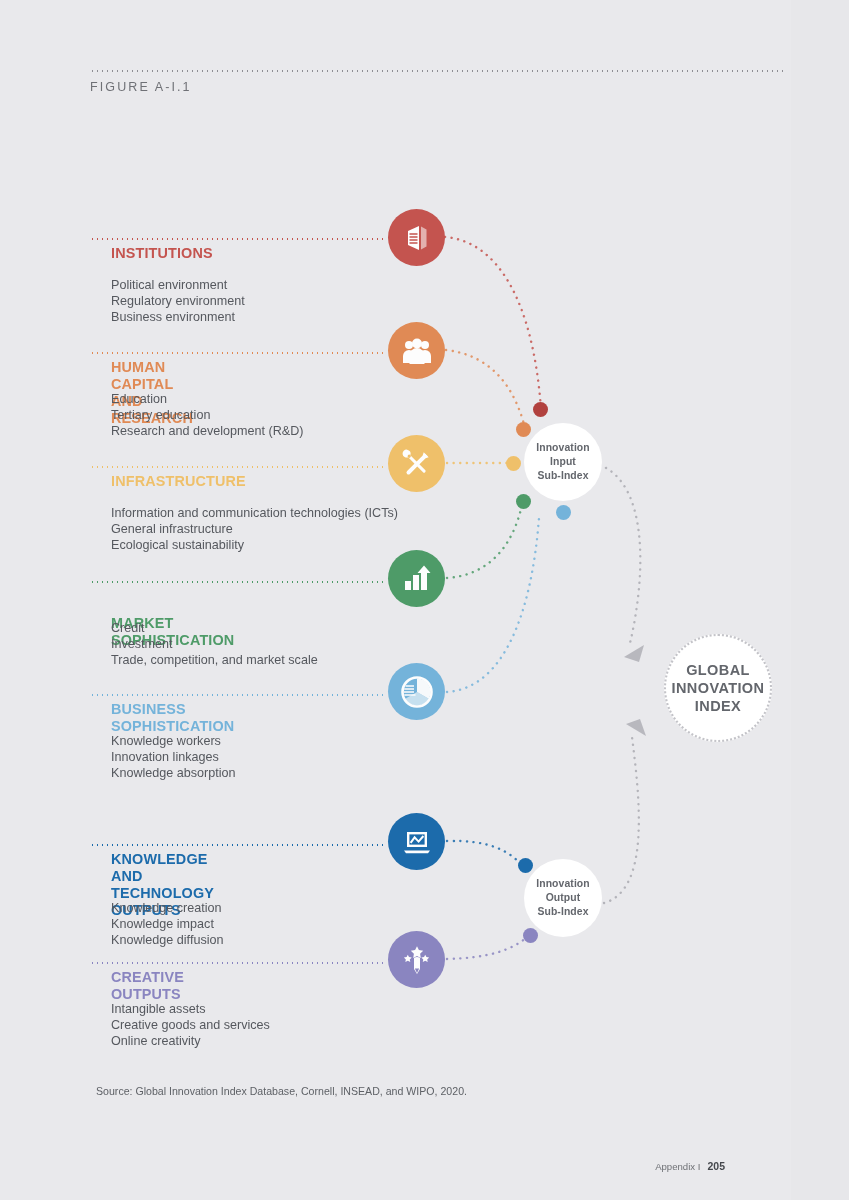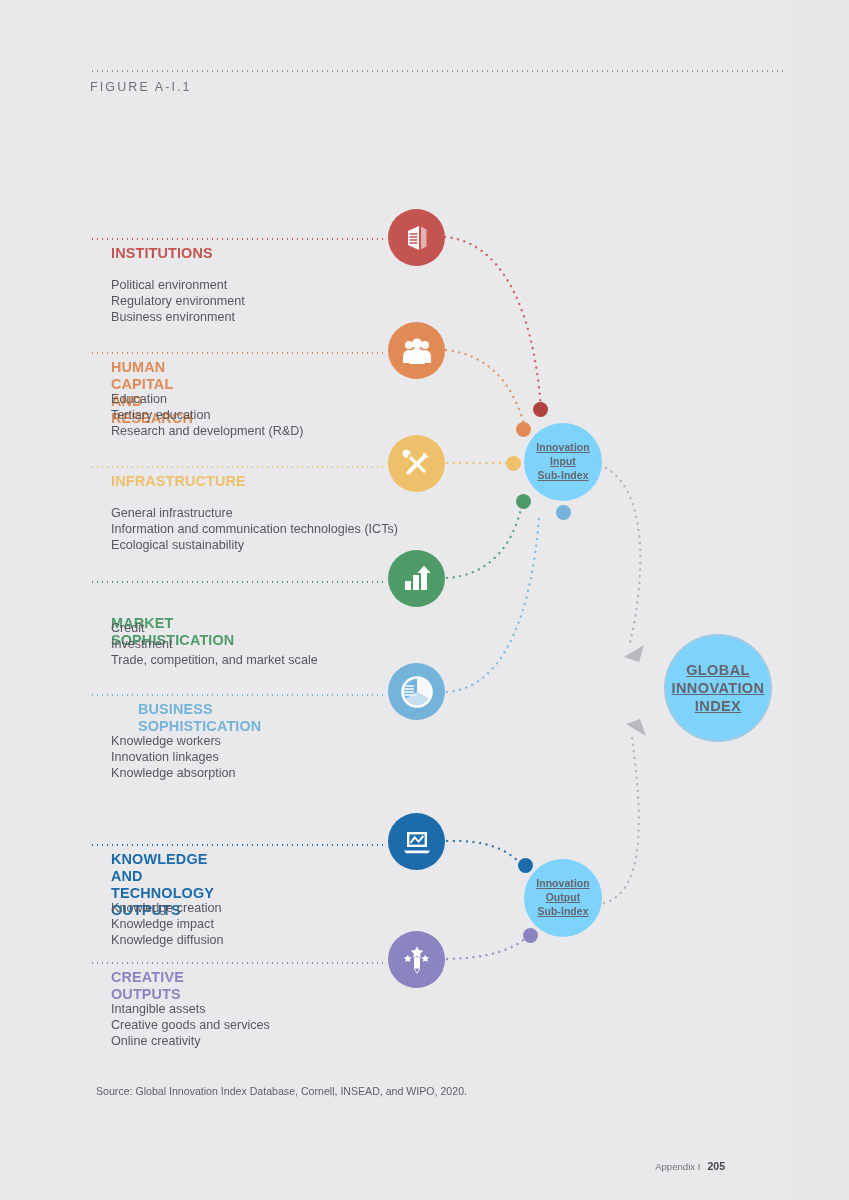--- a/index.html
+++ b/index.html
@@ -85,27 +85,26 @@
     display: flex;
     align-items: center;
     justify-content: center;
   }
   .icon-circle svg { display: block; }
 
   
   .hub {
     position: absolute;
     border-radius: 50%;
-    background: #7dd3fc;
+    background: #ffffff;
     display: flex;
     align-items: center;
     justify-content: center;
     text-align: center;
     color: #63666c;
-    text-decoration: underline;
   }
   .hub-sub {
     width: 78px;
     height: 78px;
     font-size: 10.4px;
     font-weight: bold;
     line-height: 14px;
     letter-spacing: .1px;
   }
   .hub-main {
@@ -219,22 +218,22 @@
         <path d="M18 27 v-7 a6 6 0 0 1 12 0 v7 Z"></path>
       <circle cx="16" cy="7.5" r="5"></circle>
         <path d="M8.5 28 v-8.5 a7.5 7.5 0 0 1 15 0 V28 Z"></path>
     </svg>
   </div>
 
   <div class="pillar" style="top:466px;">
     <div class="pillar-rule" style="width:296px;background-image:radial-gradient(circle,#efc06a 1px,transparent 1.1px);"></div>
     <div class="pillar-head" style="color:#efc06a;">INFRASTRUCTURE</div>
     <div class="pillar-subs" style="top:26px;">
+      <div>Information and communication technologies (ICTs)</div>
       <div>General infrastructure</div>
-      <div>Information and communication technologies (ICTs)</div>
       <div>Ecological sustainability</div>
     </div>
   </div>
   <div class="icon-circle" style="left:388px;top:435px;background:#efc06a;">
     <svg width="30" height="30" viewBox="0 0 30 30" fill="#fdfdfd">
       <g transform="rotate(45 15 15)">
         <path d="M13 2 h4 v14 h-4 Z"></path>
         <path d="M11.5 2 h7 l-1.5 3 h-4 Z"></path>
         <path d="M13 16 h4 v11 a2 2 0 0 1-4 0 Z"></path>
       </g>
@@ -257,21 +256,21 @@
   <div class="icon-circle" style="left:388px;top:550px;background:#4e9b68;">
     <svg width="30" height="30" viewBox="0 0 30 30" fill="#fdfdfd">
       <rect x="3" y="17" width="6" height="9"></rect>
       <rect x="11" y="11" width="6" height="15"></rect>
       <path d="M19 26 V9 h-3.5 L22 1.5 L28.5 9 H25 v17 Z"></path>
     </svg>
   </div>
 
   <div class="pillar" style="top:694px;">
     <div class="pillar-rule" style="width:296px;background-image:radial-gradient(circle,#74b3da 1px,transparent 1.1px);"></div>
-    <div class="pillar-head" style="color:#74b3da;margin-left:27px;">BUSINESS SOPHISTICATION</div>
+    <div class="pillar-head" style="color:#74b3da;">BUSINESS SOPHISTICATION</div>
     <div class="pillar-subs" style="top:26px;">
       <div>Knowledge workers</div>
       <div>Innovation linkages</div>
       <div>Knowledge absorption</div>
     </div>
   </div>
   <div class="icon-circle" style="left:388px;top:663px;background:#74b3da;">
     <svg width="34" height="34" viewBox="0 0 34 34">
       <circle cx="17" cy="17" r="14.5" fill="none" stroke="#fdfdfd" stroke-width="2.6"></circle>
       <path d="M17 17 L17 3.5 A13.5 13.5 0 0 1 28.7 23.8 Z" fill="#fdfdfd" opacity=".95"></path>

